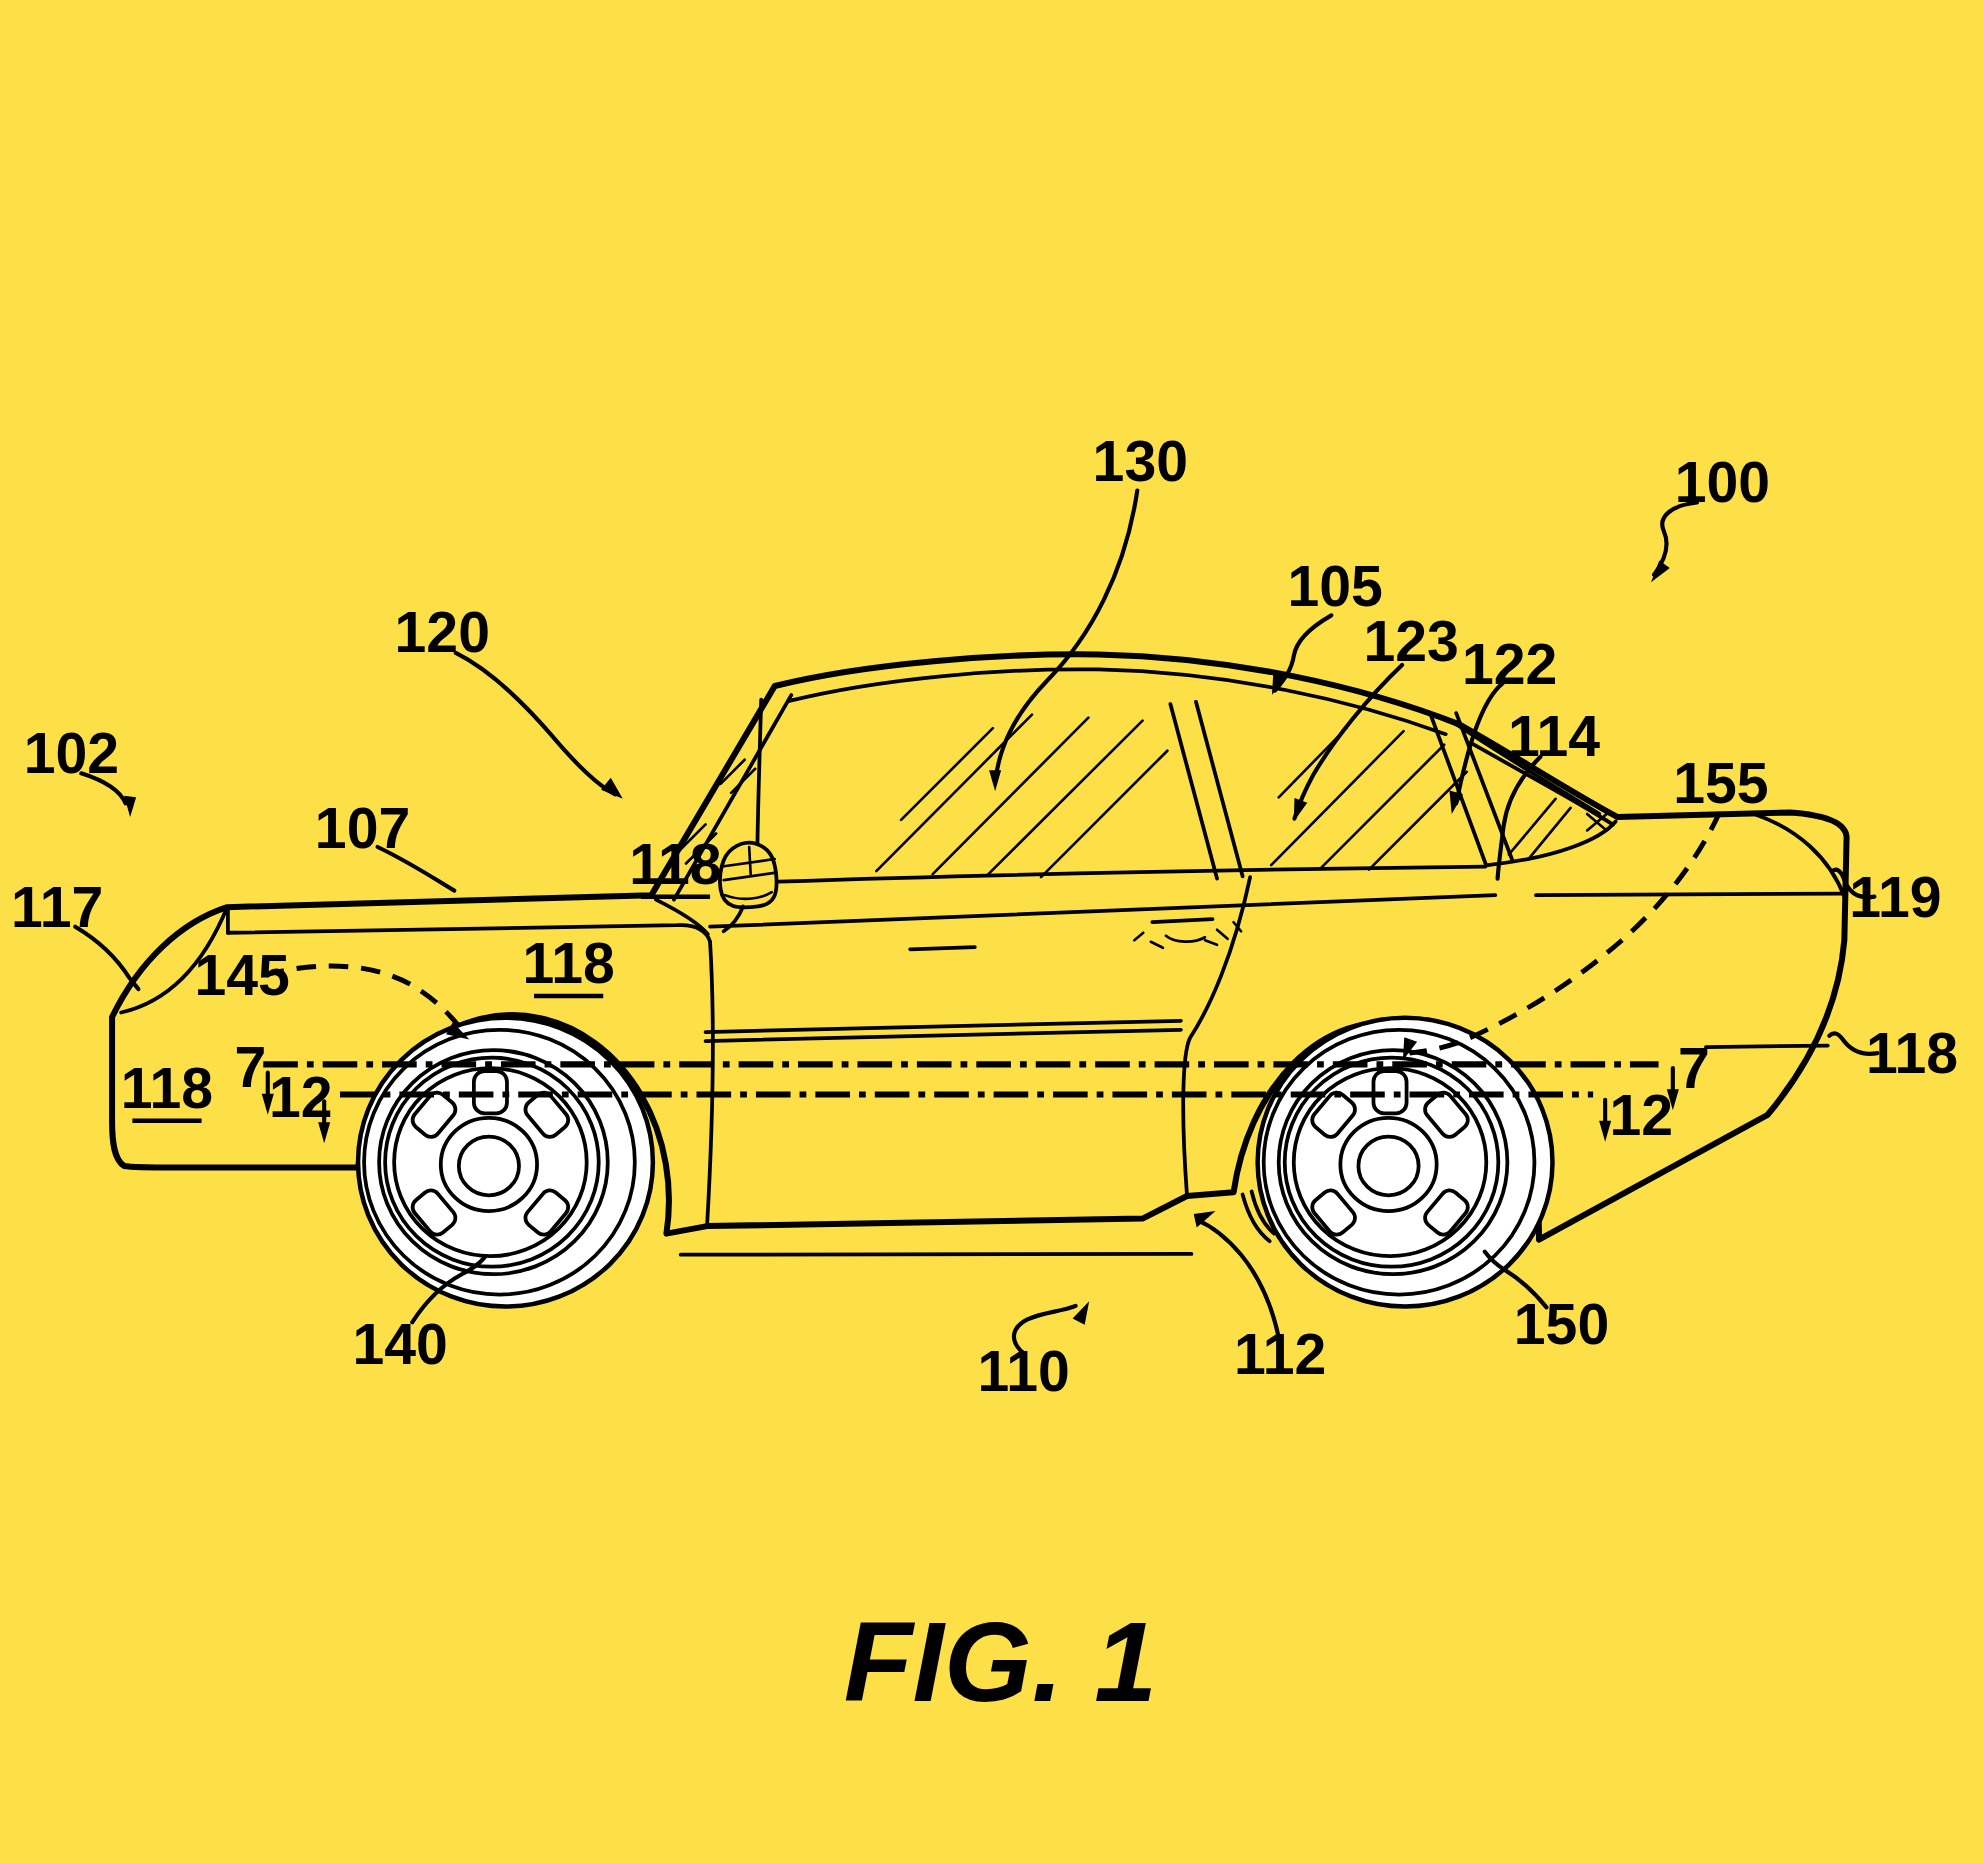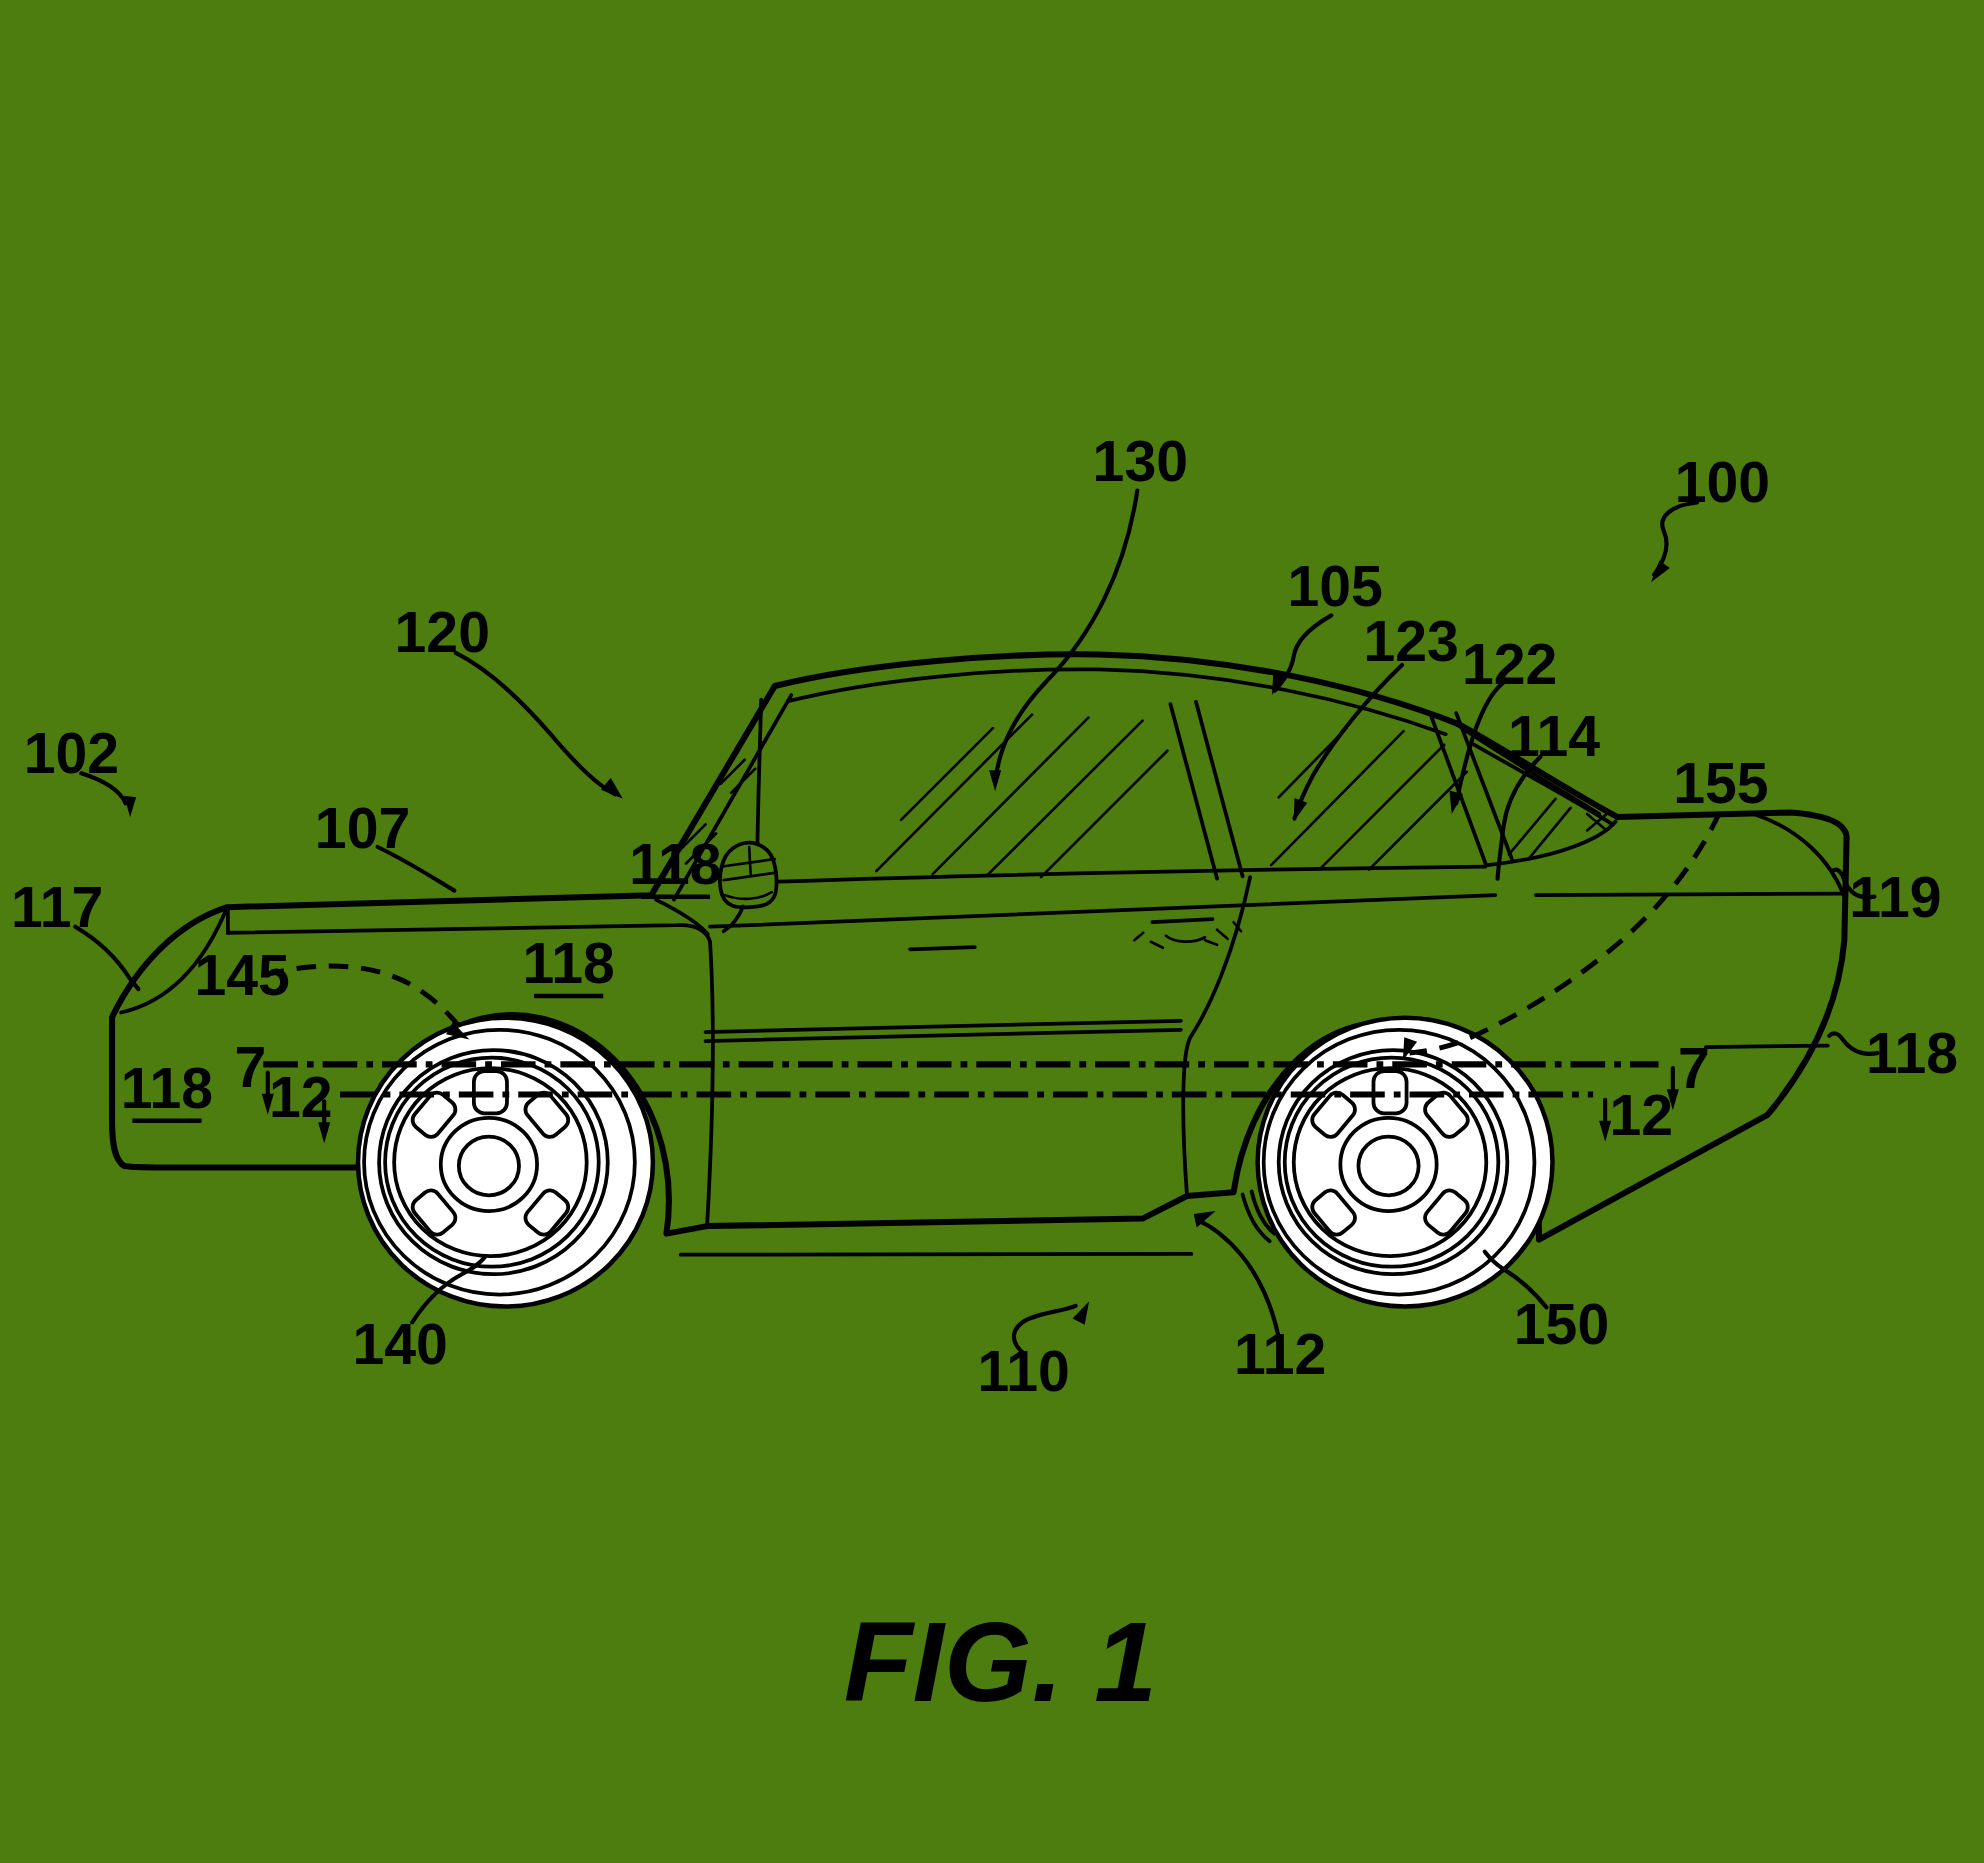--- a/index.html
+++ b/index.html
@@ -1,16 +1,16 @@
 <!DOCTYPE html>
 <html style="font-size:12px"><head>
 <meta charset="utf-8">
 <style>
   html,body{margin:0;padding:0;background:#ffffff;}
-  .page{position:relative;width:1985px;height:1864px;background:#4d7c0f;overflow:hidden;}
+  .page{position:relative;width:1985px;height:1864px;background:#fde047;overflow:hidden;}
   svg{display:block;}
   .ln{fill:none;stroke:#000;stroke-width:8;stroke-linecap:round;stroke-linejoin:round;}
   .ln2{fill:none;stroke:#000;stroke-width:5;stroke-linecap:round;stroke-linejoin:round;}
   .thin{fill:none;stroke:#000;stroke-width:3.5;stroke-linecap:round;}
   .lead{fill:none;stroke:#000;stroke-width:5.5;stroke-linecap:round;}
   .dashlead{fill:none;stroke:#000;stroke-width:6.5;stroke-linecap:butt;stroke-dasharray:26 17;}
   .sect{fill:none;stroke:#000;stroke-width:8;stroke-linecap:butt;stroke-dasharray:46 12 9 12;}
   .arr{fill:#000;stroke:none;}
   .wheel{fill:#fff;stroke:#000;stroke-width:6;}
   .wheel2{fill:none;stroke:#000;stroke-width:5;}

